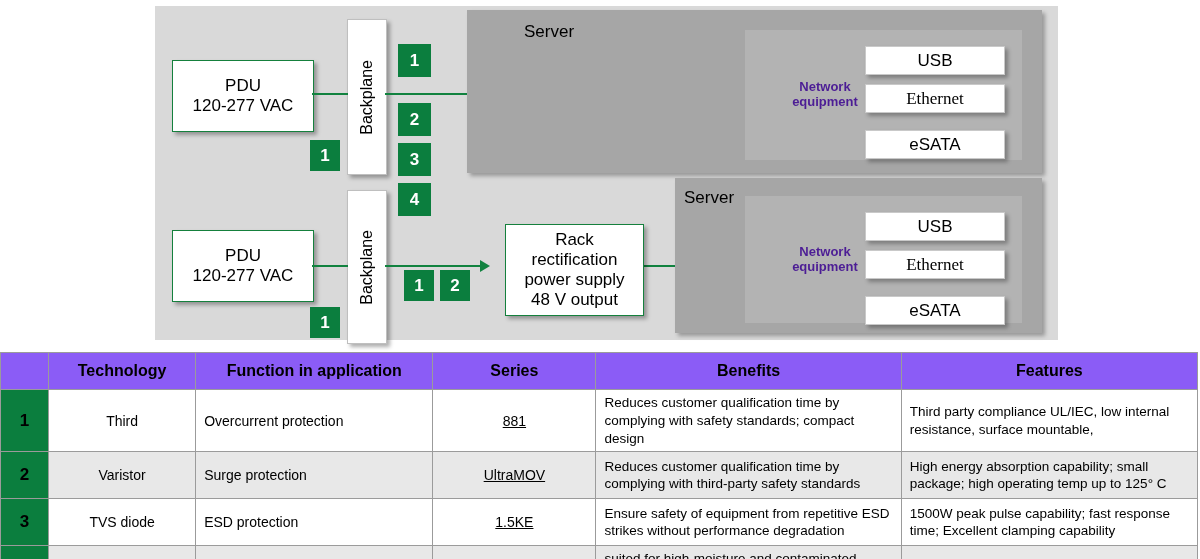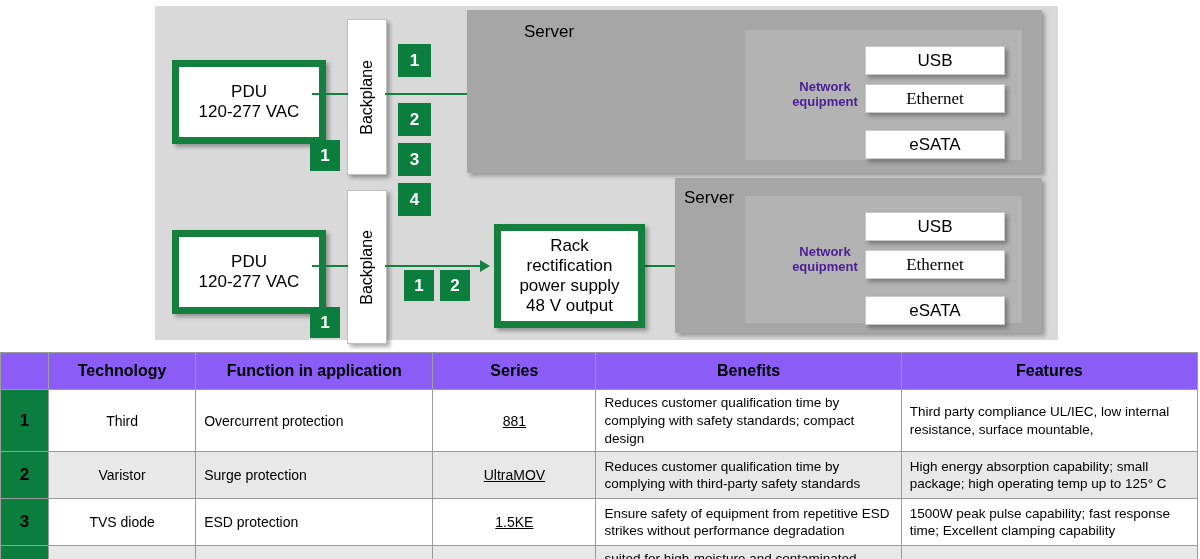--- a/index.html
+++ b/index.html
@@ -11,21 +11,21 @@
   .page{position:relative;width:1200px;height:559px;}
 
   
   .diagram{position:absolute;left:0;top:0;width:1200px;height:348px;}
   .panel{
     position:absolute;left:155px;top:6px;width:903px;height:334px;
     background:#d9d9d9;
   }
 
   .wbox{
-    position:absolute;background:#ffffff;border:7px solid #15803d;
+    position:absolute;background:#ffffff;border:1px solid #15803d;
     display:flex;align-items:center;justify-content:center;text-align:center;
     color:#000;line-height:1.18;
     box-shadow:3px 3px 4px rgba(0,0,0,0.32);
   }
 
   .pdu{font-size:17px;}
   .pdu1{left:172px;top:60px;width:140px;height:70px;}
   .pdu2{left:172px;top:230px;width:140px;height:70px;}
 
   .backplane{
@@ -49,21 +49,21 @@
   .b-b{left:398px;top:103px;width:33px;height:33px;}
   .b-c{left:398px;top:143px;width:33px;height:33px;}
   .b-d{left:398px;top:183px;width:33px;height:33px;}
   .b-e{left:310px;top:140px;width:30px;height:31px;}
   .b-f{left:310px;top:307px;width:30px;height:31px;}
   .b-g{left:404px;top:270px;width:30px;height:31px;}
   .b-h{left:440px;top:270px;width:30px;height:31px;}
 
   .psu{font-size:17px;}
   .psu1{left:494px;top:53px;width:137px;height:83px;}
-  .psu2{left:494px;top:224px;width:137px;height:90px;}
+  .psu2{left:505px;top:224px;width:137px;height:90px;}
 
   .server{position:absolute;background:#a6a6a6;box-shadow:3px 3px 4px rgba(0,0,0,0.3);}
   .srv1{left:467px;top:10px;width:575px;height:163px;}
   .srv2{left:675px;top:178px;width:367px;height:155px;}
   .server-title{
     position:absolute;font-size:17px;font-weight:400;color:#000;white-space:nowrap;
   }
   .srv1 .server-title{left:57px;top:12px;}
   .srv2 .server-title{left:9px;top:10px;}
 

